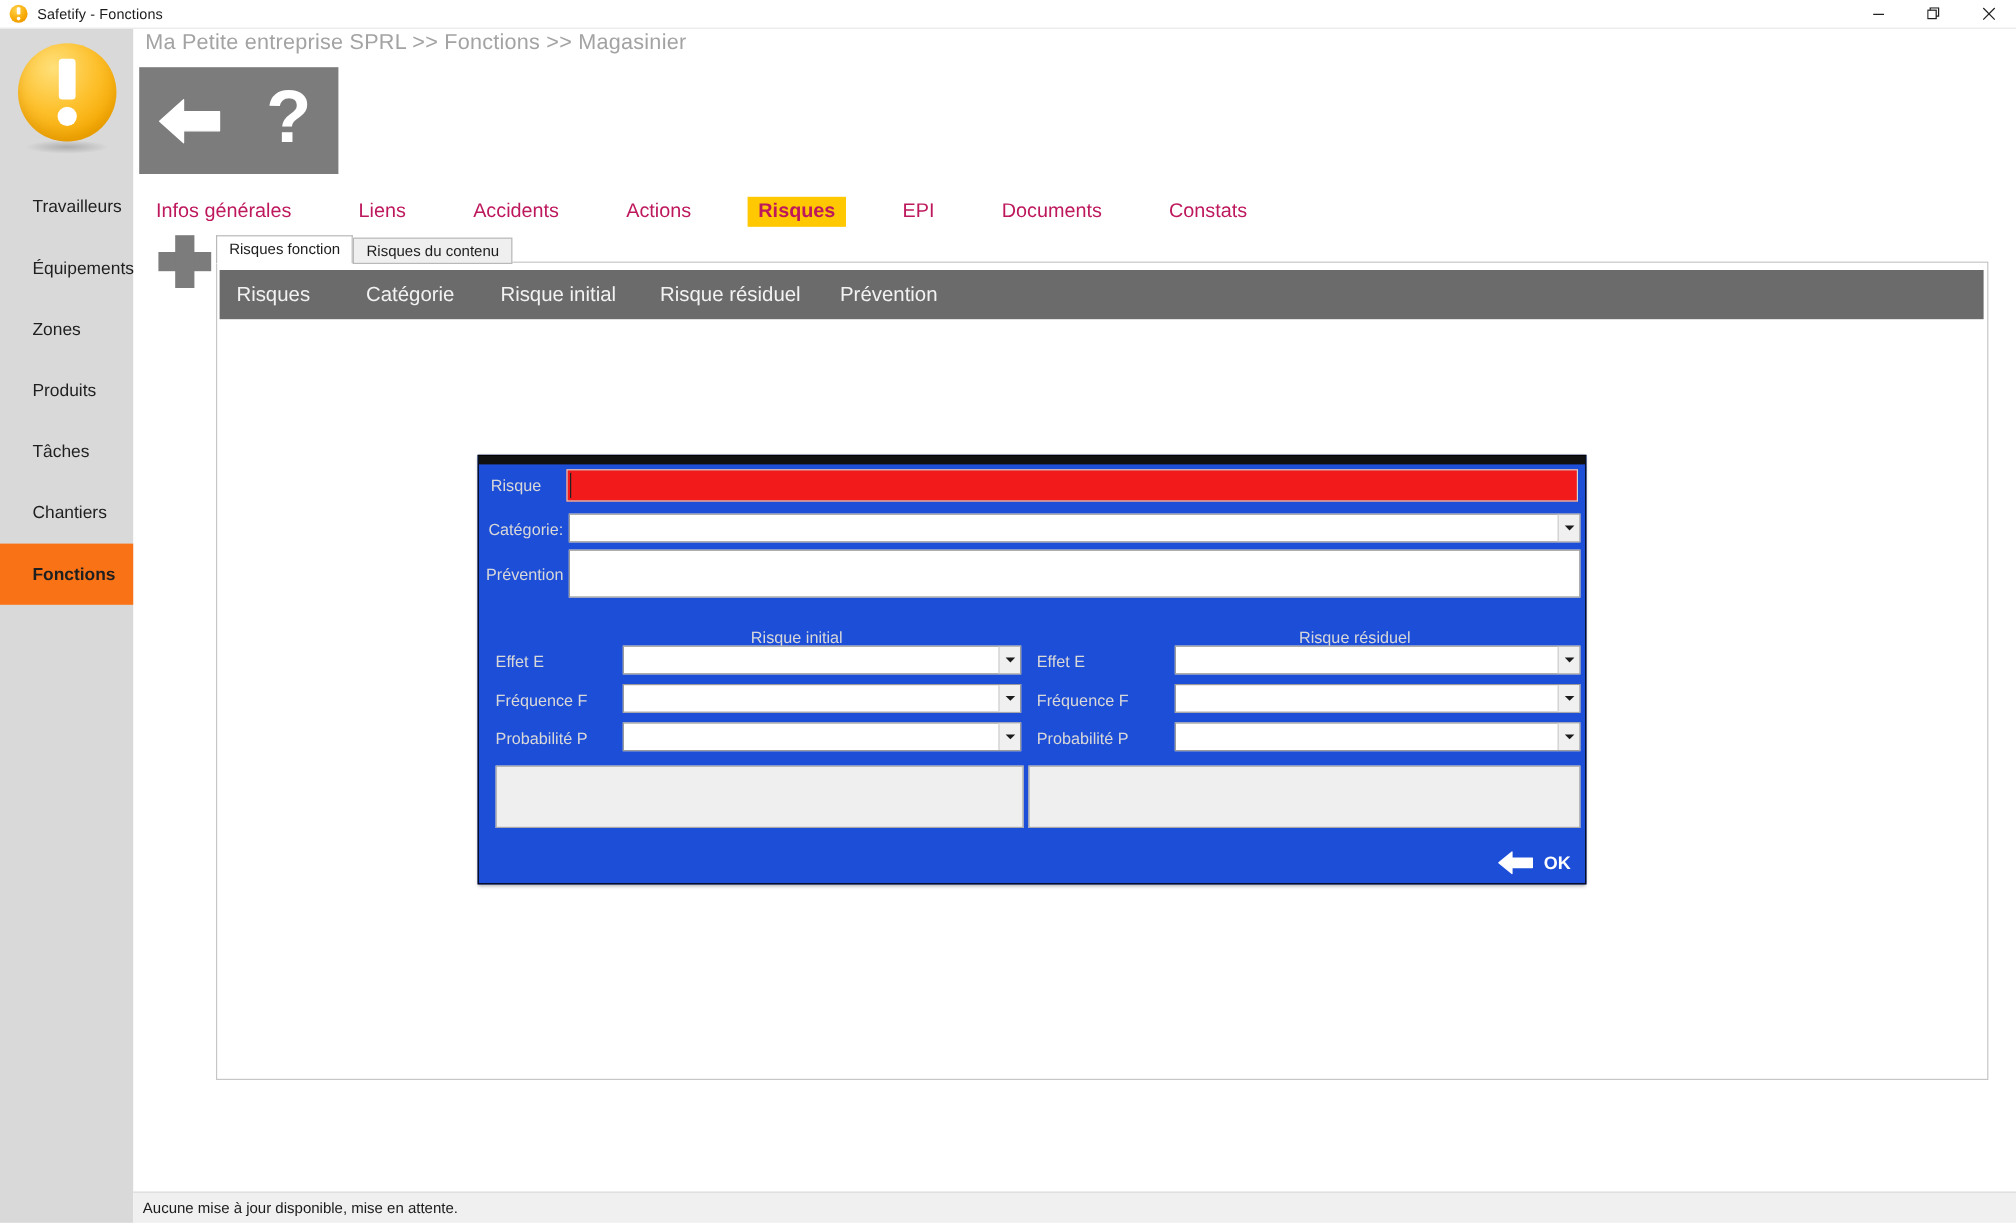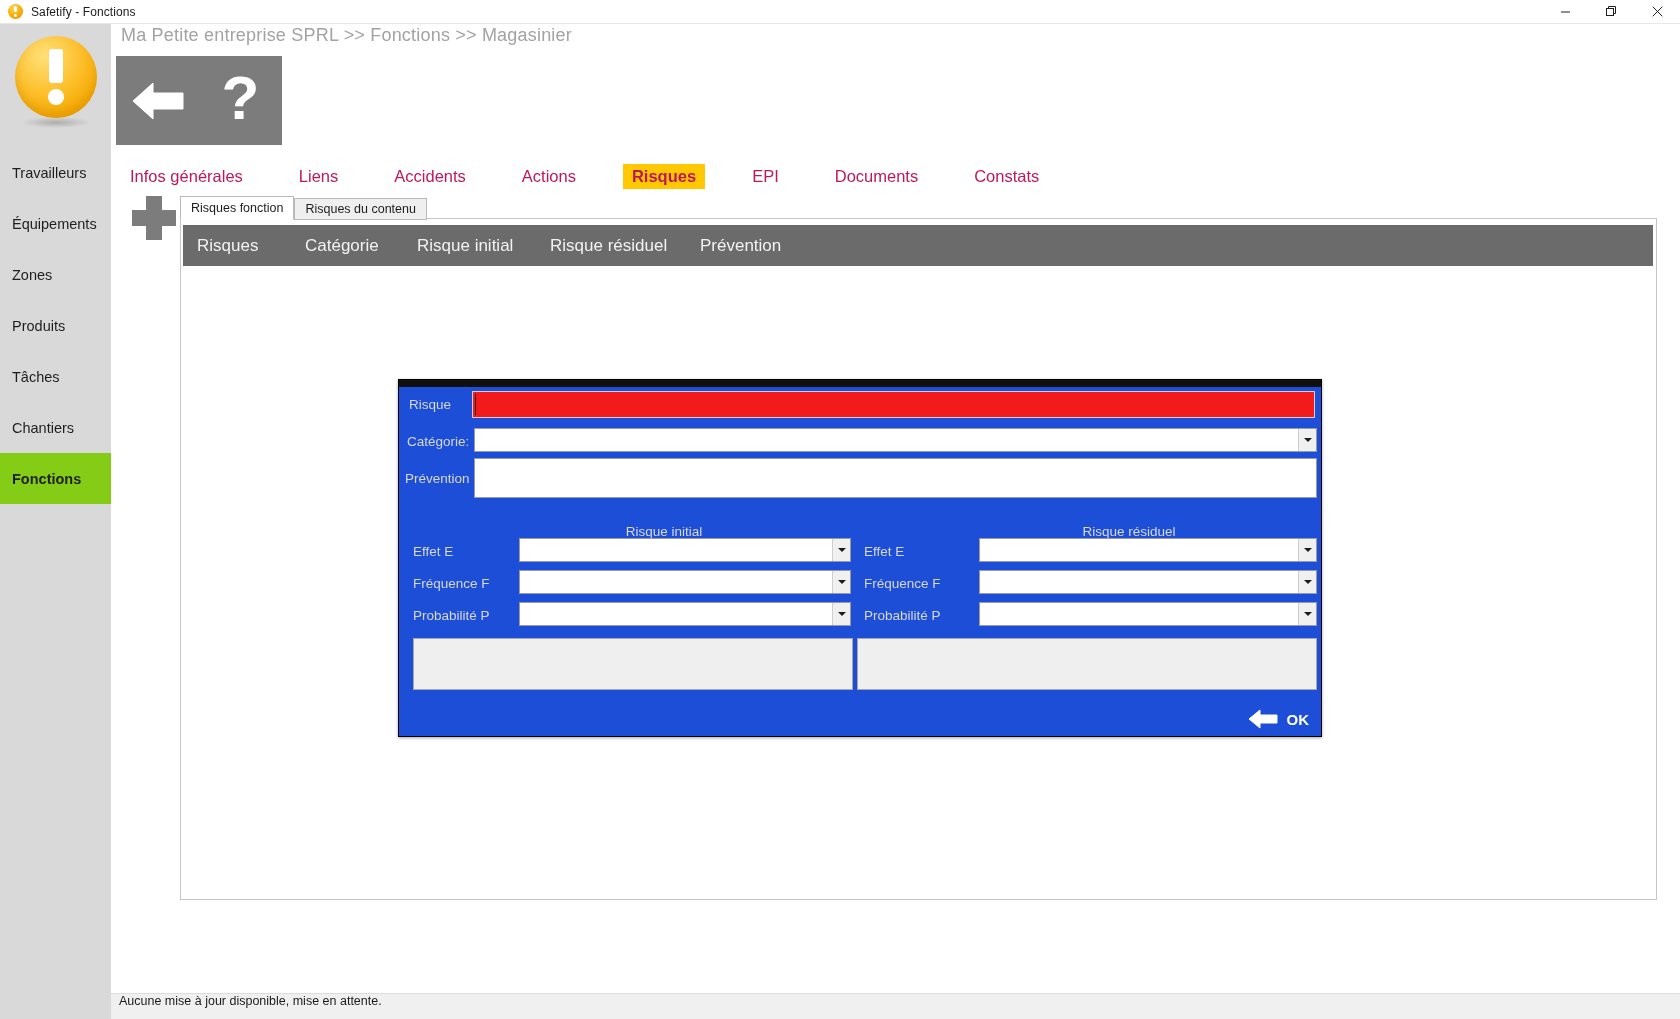--- a/index.html
+++ b/index.html
@@ -128,28 +128,28 @@
     left: 14px; top: 84px;
     width: 68px; height: 11px;
     border-radius: 50%;
     background: radial-gradient(ellipse at center, rgba(120,120,120,.45) 0%, rgba(160,160,160,0) 72%);
   }
   .nav { position: absolute; left: 0; top: 124px; width: 111px; }
   .nav-item {
     height: 51px;
     display: flex;
     align-items: center;
-    padding-left: 12px;
+    padding-left: 27px;
     font-size: 14.5px;
     color: #1f1f1f;
     box-sizing: border-box;
     cursor: default;
   }
   .nav-item.active {
-    background: #84cc16;
+    background: #f97316;
     font-weight: 600;
   }
 
   
   .breadcrumb {
     position: absolute;
     left: 121px; top: 25px;
     font-size: 18px;
     color: #a3a3a3;
     letter-spacing: .2px;
@@ -350,21 +350,21 @@
   }
 
   
   .statusbar {
     position: absolute;
     left: 111px; bottom: 0;
     width: 1569px; height: 26px;
     background: #f0f0f0;
     border-top: 1px solid #dcdcdc;
     display: flex;
-    align-items: flex-start;
+    align-items: center;
     box-sizing: border-box;
     z-index: 35;
   }
   .statusbar span {
     font-size: 12.5px;
     color: #1b1b1b;
     margin-left: 8px;
   }
 </style>
 </head>

